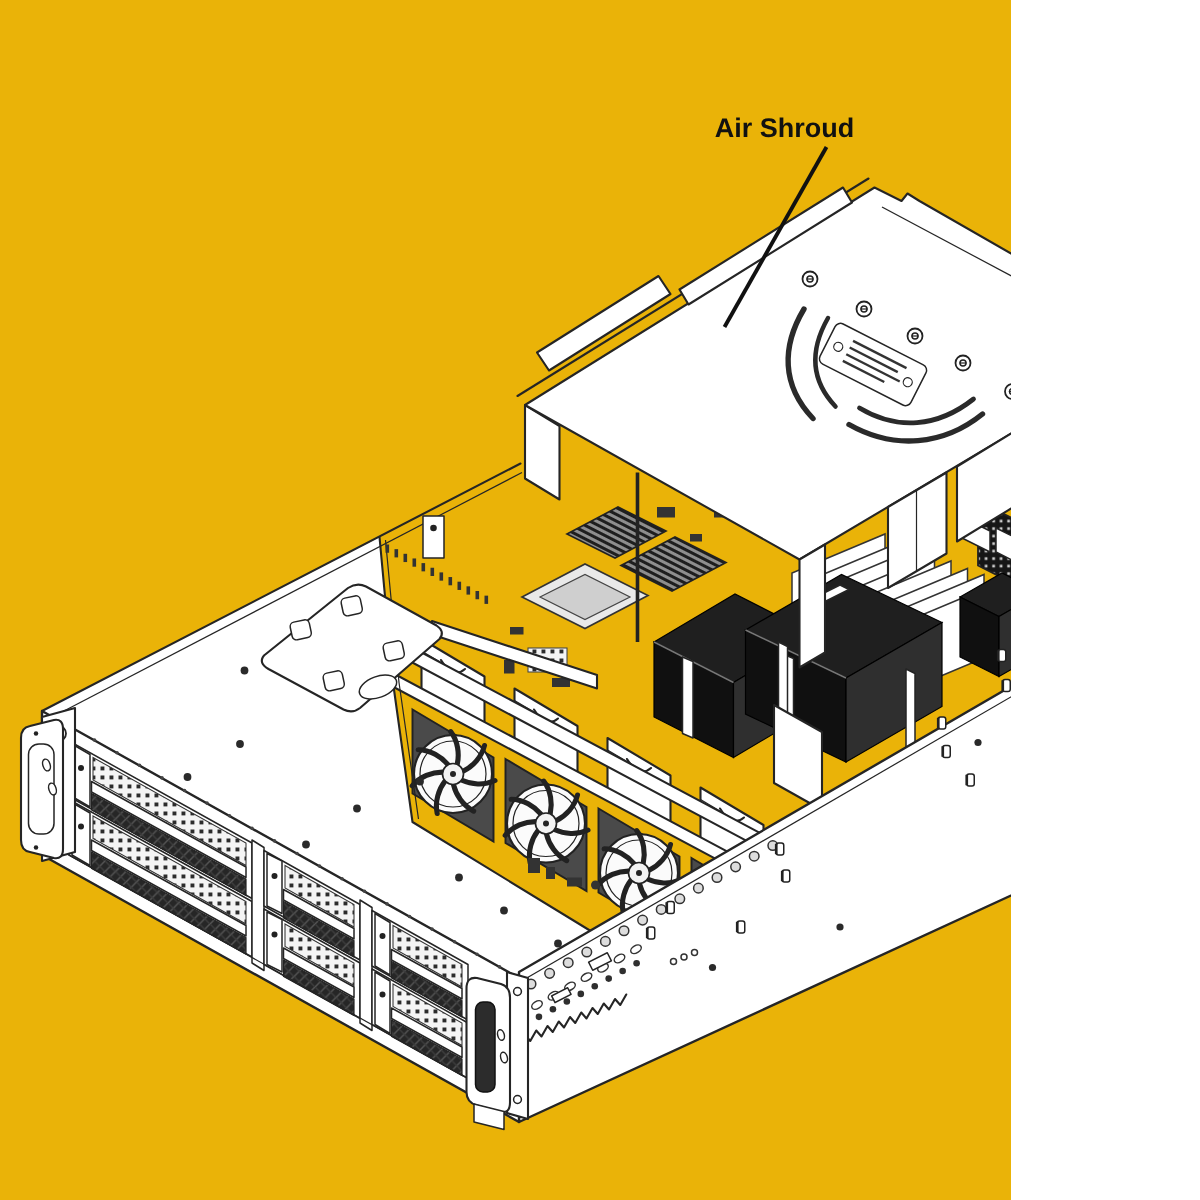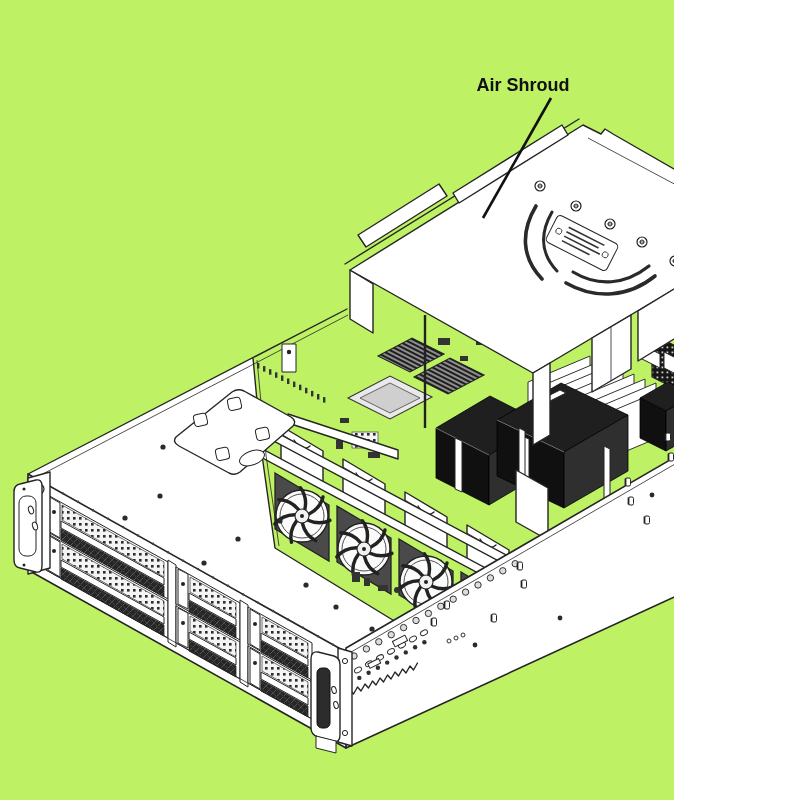--- a/index.html
+++ b/index.html
@@ -1,16 +1,16 @@
 <!DOCTYPE html>
 <html><head>
 <meta charset="utf-8">
 <style>
   html,body{margin:0;padding:0;background:#ffffff;}
-  .stage{position:relative;width:674px;height:800px;background:#bef264;overflow:hidden;
+  .stage{position:relative;width:674px;height:800px;background:#eab308;overflow:hidden;
          font-family:"Liberation Sans", sans-serif;}
   svg{display:block}
   .ln{fill:none;stroke:#252525;stroke-width:1.4;stroke-linejoin:round;stroke-linecap:round;}
   .thin{fill:none;stroke:#252525;stroke-width:.8;}
   .wf{fill:#ffffff;stroke:#252525;stroke-width:1.4;stroke-linejoin:round;}
   .wf2{fill:#ffffff;stroke:#252525;stroke-width:1;stroke-linejoin:round;}
   .callout-text{font-weight:bold;font-size:18px;fill:#111;}
 </style>
 </head>
 <body>

